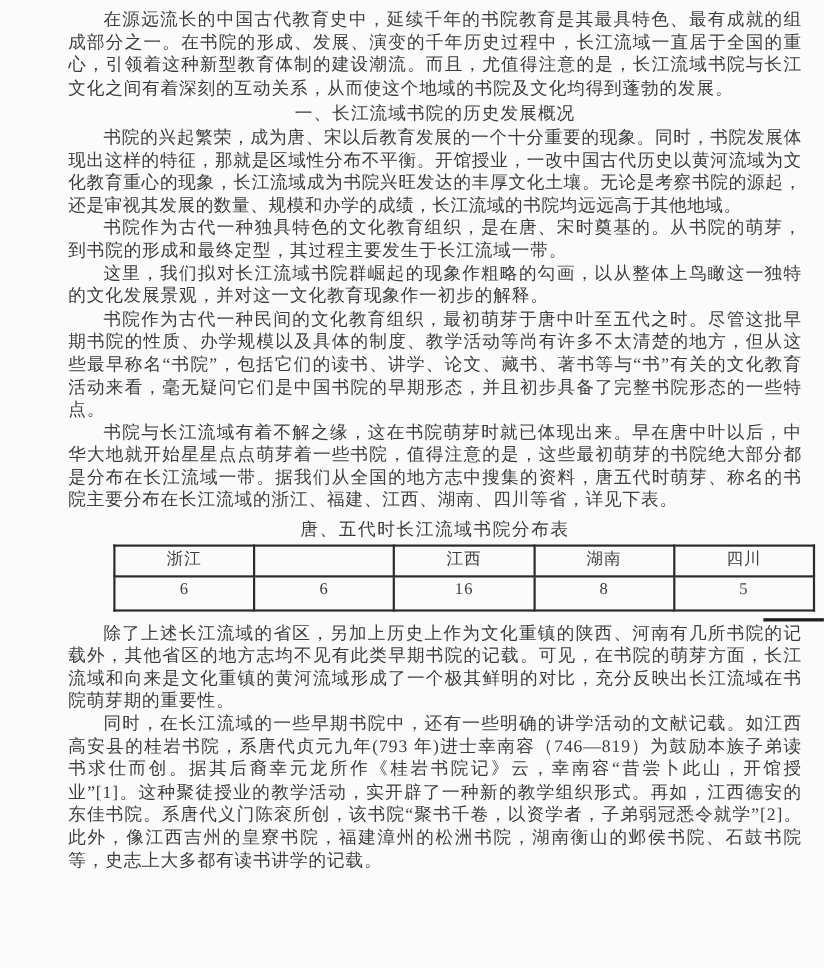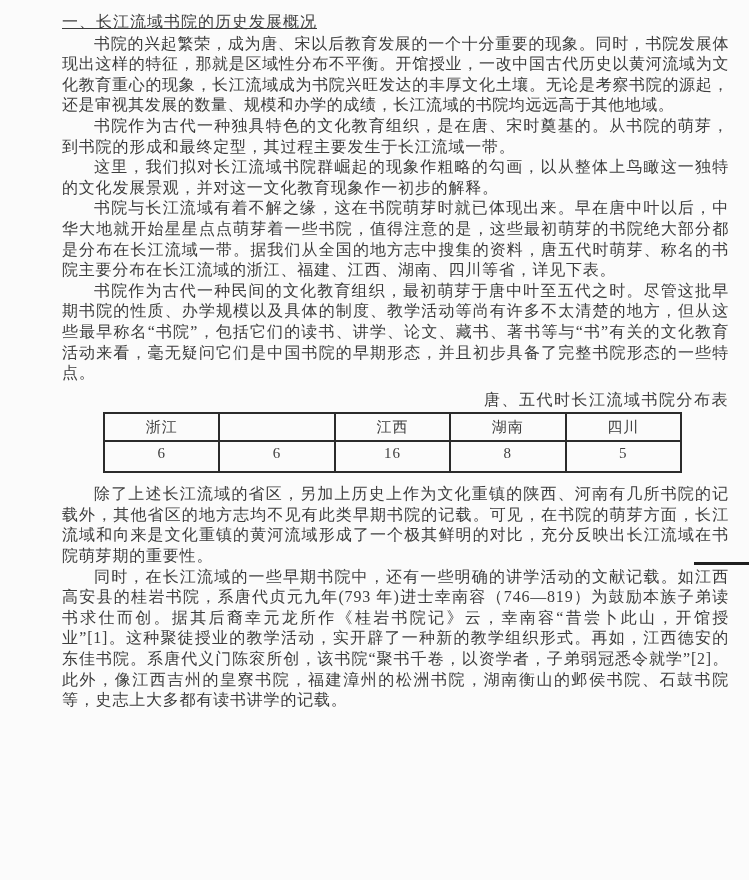--- a/index.html
+++ b/index.html
@@ -14,33 +14,33 @@
     position: relative;
   }
   .page { padding: 9px 20px 0 62px; }
   p.para {
     margin: 0;
     text-indent: 2em;
     text-align: justify;
   }
   p.tight { letter-spacing: 0.55px; }
   .heading {
+    text-align: center;
     margin: 3px 0 1px 0;
     letter-spacing: 1px;
-    text-decoration: underline;
   }
   .table-title {
-    text-align: right;
+    text-align: center;
     margin-top: 6px;
     letter-spacing: 1.5px;
   }
   table.dist {
     border-collapse: collapse;
     table-layout: fixed;
-    width: 579px;
+    width: 638px;
     margin: 2px 0 0 41px;
     border-radius: 29px;
   }
   table.dist td {
     border: 2px solid #2b2b2b;
     text-align: center;
     letter-spacing: 1px;
     font-size: 15px;
     padding: 0;
   }
@@ -52,28 +52,29 @@
     left: 694px; top: 562px;
     width: 55px; height: 3px;
     background: #1f1f1f;
   }
 </style>
 </head>
 <body>
 
 <div class="page">
 
+  <p class="para">在源远流长的中国古代教育史中，延续千年的书院教育是其最具特色、最有成就的组成部分之一。在书院的形成、发展、演变的千年历史过程中，长江流域一直居于全国的重心，引领着这种新型教育体制的建设潮流。而且，尤值得注意的是，长江流域书院与长江文化之间有着深刻的互动关系，从而使这个地域的书院及文化均得到蓬勃的发展。</p>
 
   <div class="heading">一、长江流域书院的历史发展概况</div>
 
   <p class="para tight">书院的兴起繁荣，成为唐、宋以后教育发展的一个十分重要的现象。同时，书院发展体现出这样的特征，那就是区域性分布不平衡。开馆授业，一改中国古代历史以黄河流域为文化教育重心的现象，长江流域成为书院兴旺发达的丰厚文化土壤。无论是考察书院的源起，还是审视其发展的数量、规模和办学的成绩，长江流域的书院均远远高于其他地域。</p>
   <p class="para">书院作为古代一种独具特色的文化教育组织，是在唐、宋时奠基的。从书院的萌芽，到书院的形成和最终定型，其过程主要发生于长江流域一带。</p>
   <p class="para">这里，我们拟对长江流域书院群崛起的现象作粗略的勾画，以从整体上鸟瞰这一独特的文化发展景观，并对这一文化教育现象作一初步的解释。</p>
+  <p class="para">书院作为古代一种民间的文化教育组织，最初萌芽于唐中叶至五代之时。尽管这批早期书院的性质、办学规模以及具体的制度、教学活动等尚有许多不太清楚的地方，但从这些最早称名“书院”，包括它们的读书、讲学、论文、藏书、著书等与“书”有关的文化教育活动来看，毫无疑问它们是中国书院的早期形态，并且初步具备了完整书院形态的一些特点。</p>
   <p class="para">书院与长江流域有着不解之缘，这在书院萌芽时就已体现出来。早在唐中叶以后，中华大地就开始星星点点萌芽着一些书院，值得注意的是，这些最初萌芽的书院绝大部分都是分布在长江流域一带。据我们从全国的地方志中搜集的资料，唐五代时萌芽、称名的书院主要分布在长江流域的浙江、福建、江西、湖南、四川等省，详见下表。</p>
-  <p class="para">书院作为古代一种民间的文化教育组织，最初萌芽于唐中叶至五代之时。尽管这批早期书院的性质、办学规模以及具体的制度、教学活动等尚有许多不太清楚的地方，但从这些最早称名“书院”，包括它们的读书、讲学、论文、藏书、著书等与“书”有关的文化教育活动来看，毫无疑问它们是中国书院的早期形态，并且初步具备了完整书院形态的一些特点。</p>
 
   <div class="table-title">唐、五代时长江流域书院分布表</div>
 
   <table class="dist">
     <tbody>
       <tr class="hdr">
         <td>浙江</td>
         <td></td>
         <td>江西</td>
         <td>湖南</td>

